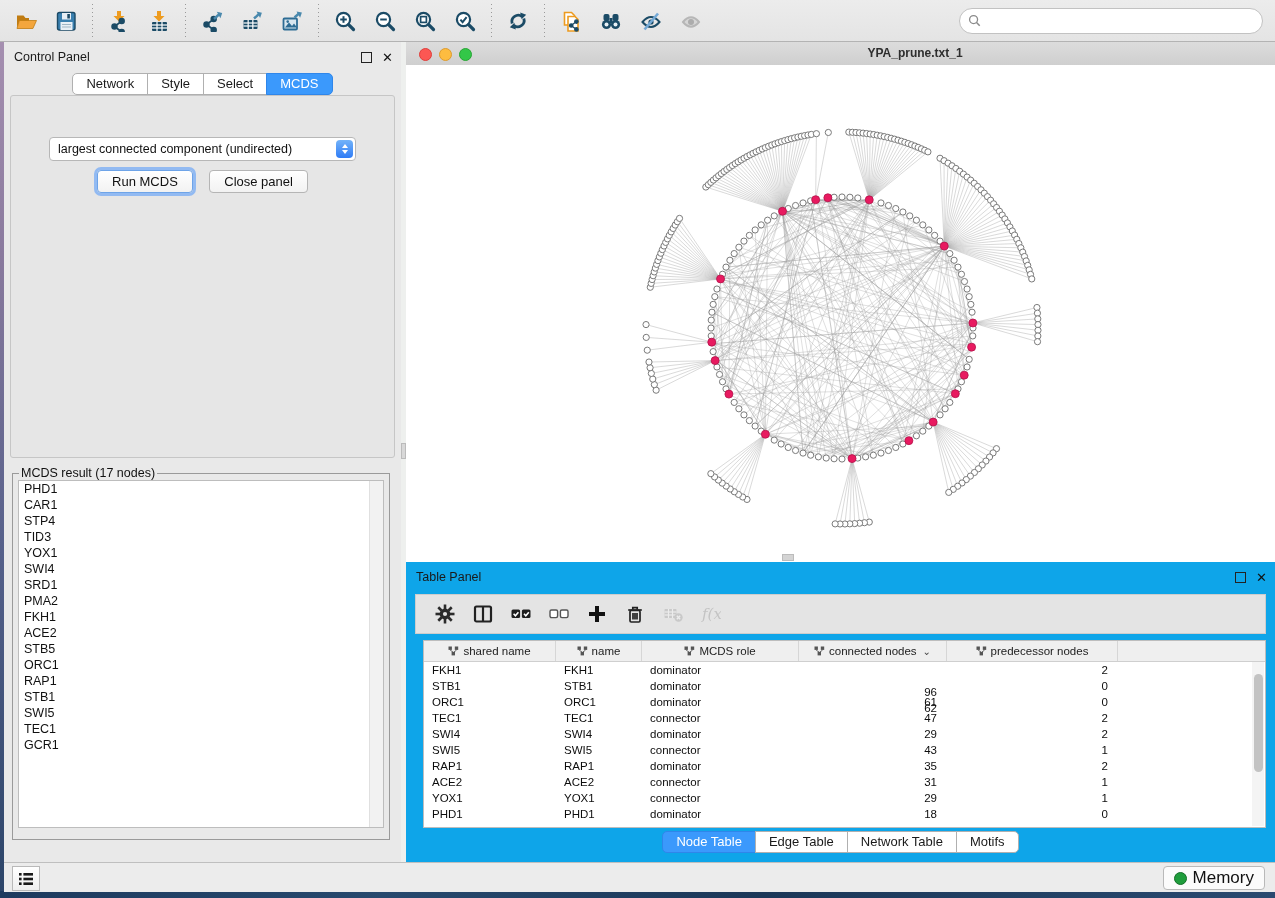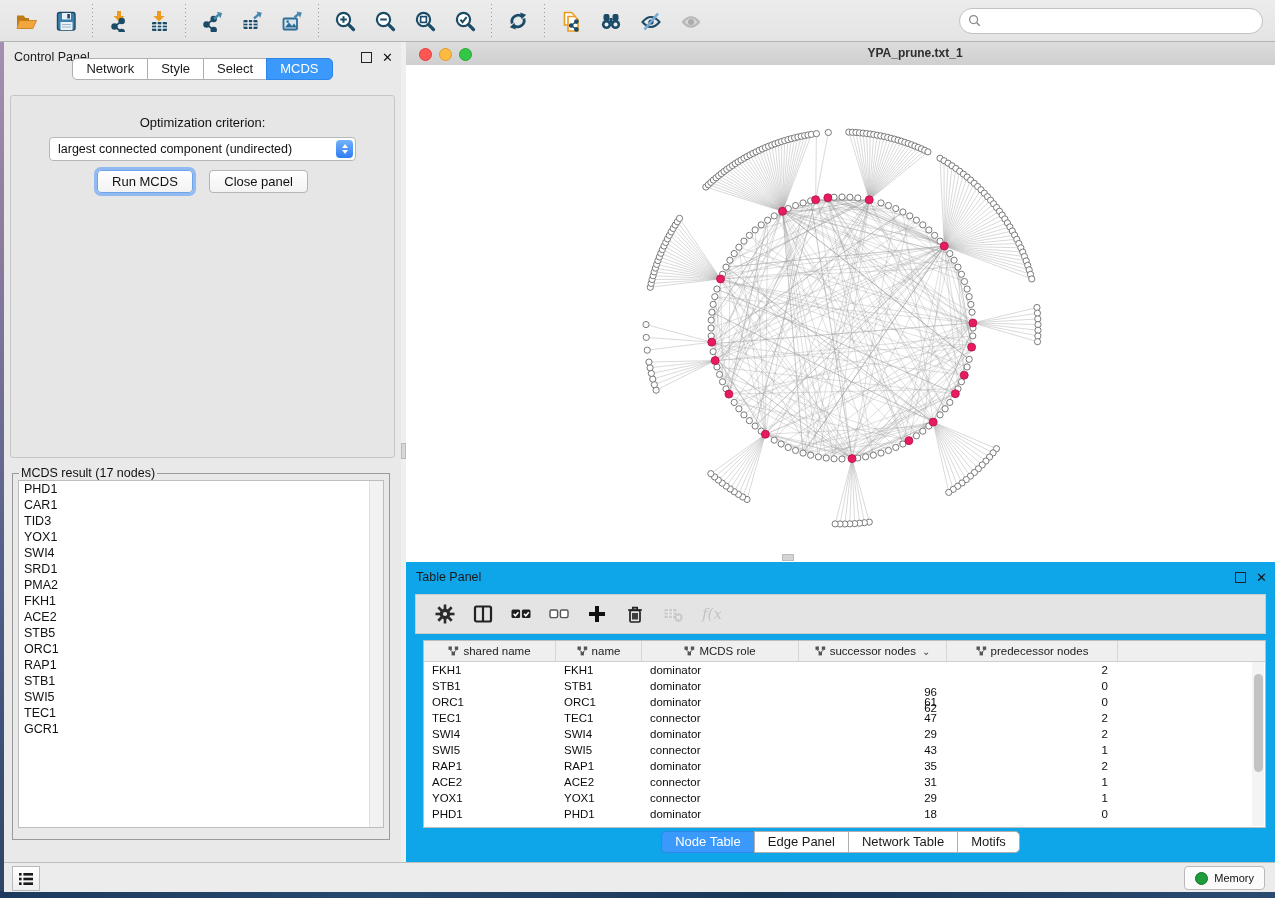--- a/index.html
+++ b/index.html
@@ -30,21 +30,21 @@
     font-size:12.5px;color:#1a1a1a;display:flex;align-items:center;}
   .panel-header .ph-title{flex:1;}
   .float-box{width:9px;height:9px;border:1.5px solid #222;display:inline-block;margin-right:10px;}
   .close-x{font-size:13px;font-weight:bold;color:#111;line-height:9px;}
   .seg-tabs{display:inline-flex;}
   .seg-tab{font-size:13px;color:#1a1a1a;background:#fff;border:1px solid #b0b0b0;
     padding:2px 13px;margin-left:-1px;line-height:16px;}
   .seg-tab:first-child{border-radius:5px 0 0 5px;margin-left:0;}
   .seg-tab:last-child{border-radius:0 5px 5px 0;}
   .seg-tab.active{background:#3b99fc;border-color:#2f86ea;color:#fff;}
-  #cp-tabs{position:absolute;top:16px;left:0;right:0;text-align:center;}
+  #cp-tabs{position:absolute;top:31px;left:0;right:0;text-align:center;}
   #cp-box{position:absolute;top:53px;left:6px;right:6px;height:361px;
     background:#e6e6e6;border:1px solid #c6c6c6;border-radius:3px;}
   #opt-label{position:absolute;top:19px;width:100%;text-align:center;font-size:13px;color:#111;}
   #criterion-select{position:absolute;top:41px;left:38px;right:38px;height:22px;background:#fff;
     border:1px solid #b7b7b7;border-radius:4px;display:flex;align-items:center;font-size:12.5px;color:#111;}
   #criterion-select .sel-text{flex:1;padding-left:8px;white-space:nowrap;}
   .sel-stepper{width:17px;height:18px;margin-right:2px;border-radius:4px;
     background:linear-gradient(#73b3f9,#2f7cf6);display:flex;flex-direction:column;
     align-items:center;justify-content:center;gap:2px;}
   .sel-stepper .tri-up{width:0;height:0;border-left:3.5px solid transparent;border-right:3.5px solid transparent;border-bottom:4.5px solid #fff;}
@@ -91,21 +91,21 @@
   .t-cell.num{text-align:right;padding-right:10px;}
   .sort-chip{font-size:10px;color:#444;margin-left:2px;}
   #t-scroll{position:absolute;top:21px;right:1px;width:12px;bottom:1px;background:#f4f4f4;}
   #t-thumb{position:absolute;top:12px;left:1.5px;width:9px;height:98px;background:#c3c3c3;border-radius:5px;}
   #tp-tabs{position:absolute;top:269px;left:0;right:0;text-align:center;}
   
   #status-bar{position:absolute;left:4px;top:862px;width:1271px;height:29px;background:#ececec;border-top:1px solid #bfbfbf;}
   #status-list-btn{position:absolute;left:8px;top:3px;width:26px;height:23px;background:linear-gradient(#fff,#efefef);
     border:1px solid #b9b9b9;display:flex;align-items:center;justify-content:center;}
   #memory-btn{position:absolute;right:10px;top:3px;height:22px;background:#fbfbfb;border:1px solid #b9b9b9;
-    border-radius:4px;display:flex;align-items:center;gap:6px;padding:0 10px;font-size:11px;color:#111;}
+    border-radius:4px;display:flex;align-items:center;gap:6px;padding:0 10px;font-size:17px;color:#111;}
   #memory-dot{width:11px;height:11px;border-radius:50%;background:#1f9d3c;border:1px solid #137028;}
   svg{display:block;}
 </style>
 </head>
 <body>
 
 <div id="desktop-left"></div>
 <div id="desktop-bottom"></div>
 
 <div id="main-toolbar">
@@ -296,39 +296,39 @@
     <span class="float-box"></span>
     <span class="close-x">✕</span>
   </div>
   <div id="cp-tabs"><span class="seg-tabs">
         <button class="seg-tab">Network</button>
         <button class="seg-tab">Style</button>
         <button class="seg-tab">Select</button>
         <button class="seg-tab active">MCDS</button>
       </span></div>
   <div id="cp-box">
-    <div id="opt-label">Optimization criterion:</div>
     <div id="criterion-select">
       <span class="sel-text">largest connected component (undirected)</span>
       <span class="sel-stepper">
           <span class="tri-up"></span>
           <span class="tri-dn"></span>
         </span>
     </div>
     <div id="cp-buttons">
       <button class="push-btn focused">Run MCDS</button>
       <button class="push-btn">Close panel</button>
     </div>
   </div>
   <fieldset id="mcds-fieldset">
     <legend>MCDS result (17 nodes)</legend>
     <div style="position:relative;height:calc(100% - 6px);">
       <div id="mcds-list">
         <div class="mcds-item">PHD1</div>
           <div class="mcds-item">CAR1</div>
+          <div class="mcds-item">STP4</div>
           <div class="mcds-item">TID3</div>
           <div class="mcds-item">YOX1</div>
           <div class="mcds-item">SWI4</div>
           <div class="mcds-item">SRD1</div>
           <div class="mcds-item">PMA2</div>
           <div class="mcds-item">FKH1</div>
           <div class="mcds-item">ACE2</div>
           <div class="mcds-item">STB5</div>
           <div class="mcds-item">ORC1</div>
           <div class="mcds-item">RAP1</div>
@@ -1180,21 +1180,21 @@
           <svg width="11" height="10" viewBox="0 0 11 10">
   <g fill="#555">
               <rect x="0.5" y="0.5" width="3.4" height="3.4"></rect>
               <rect x="6.8" y="0.5" width="3.4" height="3.4"></rect>
               <rect x="3.6" y="6" width="3.4" height="3.4"></rect>
             </g>
   <g stroke="#555" stroke-width="0.9" fill="none">
               <path d="M2.2 4.2 L5.3 6.2 M8.5 4.2 L5.6 6.2"></path>
             </g>
           </svg>
-          <span>successor nodes</span>
+          <span>connected nodes</span>
           <span class="sort-chip">⌄</span>
         </div>
         <div class="t-hcell" style="width: 171px;">
           <svg width="11" height="10" viewBox="0 0 11 10">
   <g fill="#555">
               <rect x="0.5" y="0.5" width="3.4" height="3.4"></rect>
               <rect x="6.8" y="0.5" width="3.4" height="3.4"></rect>
               <rect x="3.6" y="6" width="3.4" height="3.4"></rect>
             </g>
   <g stroke="#555" stroke-width="0.9" fill="none">
@@ -1276,21 +1276,21 @@
           <div class="t-cell num" style="width: 148px;">18</div>
           <div class="t-cell num" style="width: 171px;">0</div>
         </div>
       </div>
     <div id="t-scroll">
       <div id="t-thumb"></div>
     </div>
   </div>
   <div id="tp-tabs"><span class="seg-tabs">
         <button class="seg-tab active">Node Table</button>
-        <button class="seg-tab">Edge Panel</button>
+        <button class="seg-tab">Edge Table</button>
         <button class="seg-tab">Network Table</button>
         <button class="seg-tab">Motifs</button>
       </span></div>
 </div>
 
 <div id="status-bar">
   <div id="status-list-btn">
     <svg width="16" height="14" viewBox="0 0 16 14">
       <g fill="#1a1a1a">
           <rect x="1" y="1" width="2.6" height="2.6"></rect>

